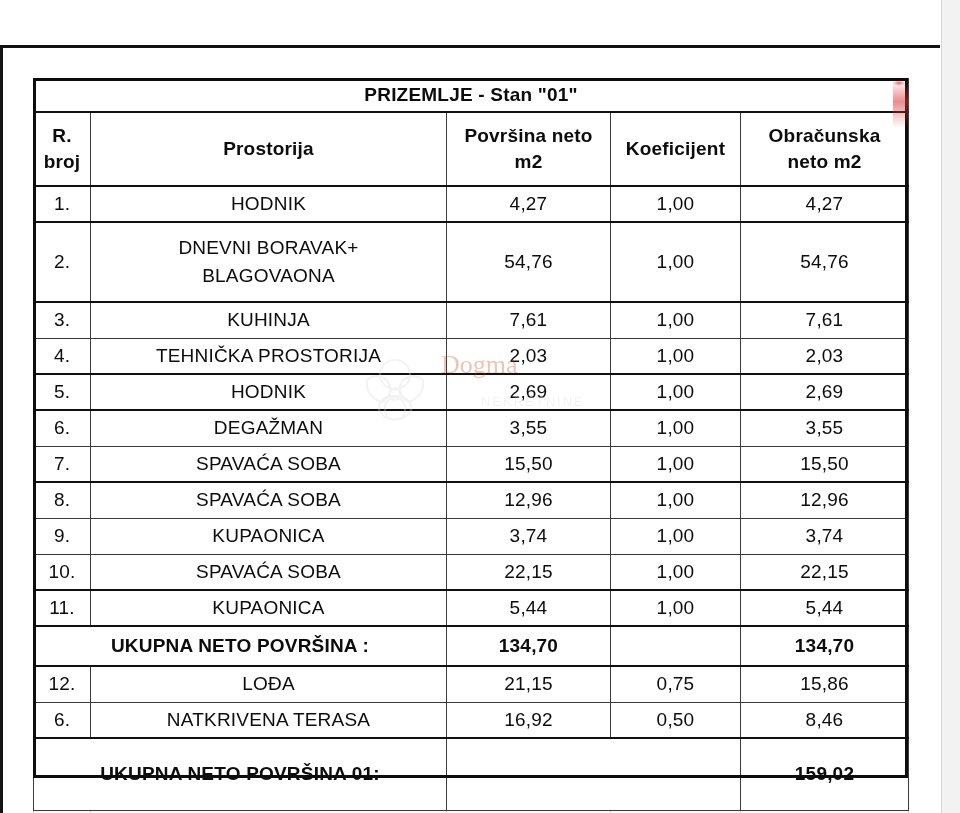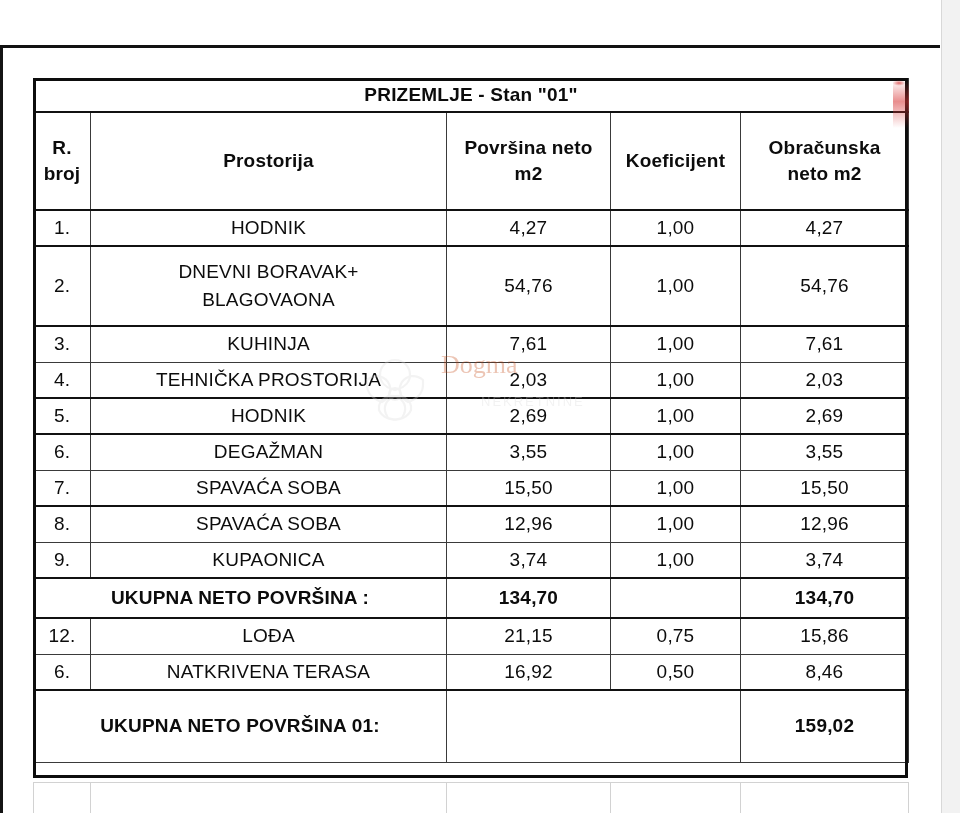--- a/index.html
+++ b/index.html
@@ -141,21 +141,21 @@
     border-bottom: 2px solid #111 !important;
   }
 
   .hdr {
     font-weight: bold;
     font-size: 19px;
     height: 72px;
     line-height: 1.35;
     border-bottom: 2px solid #111 !important;
   }
-  .hdr.two-line { padding: 12px 6px; }
+  .hdr.two-line { padding: 0 6px; }
 
   .r { height: 36px; }
   .r-tall { height: 80px; }
   .r-total { height: 40px; font-weight: bold; }
   .r-grand { height: 72px; font-weight: bold; }
 
   .bold { font-weight: bold; }
   .big  { font-size: 20px; margin-top: 16px; }
 
   .heavy-top    { border-top: 2px solid #111 !important; }
@@ -332,21 +332,35 @@
         </tr>
 
         <tr class="r">
           <td>9.</td>
           <td>KUPAONICA</td>
           <td>3,74</td>
           <td>1,00</td>
           <td>3,74</td>
         </tr>
 
-
+        <tr class="r">
+          <td>10.</td>
+          <td>SPAVAĆA SOBA</td>
+          <td>22,15</td>
+          <td>1,00</td>
+          <td>22,15</td>
+        </tr>
+
+        <tr class="r heavy-top">
+          <td>11.</td>
+          <td>KUPAONICA</td>
+          <td>5,44</td>
+          <td>1,00</td>
+          <td>5,44</td>
+        </tr>
 
         <tr class="r-total heavy-top heavy-bottom">
           <td class="bold" colspan="2">UKUPNA NETO POVRŠINA :</td>
           <td class="bold">134,70</td>
           <td class="bold"></td>
           <td class="bold">134,70</td>
         </tr>
 
         <tr class="r">
           <td>12.</td>

